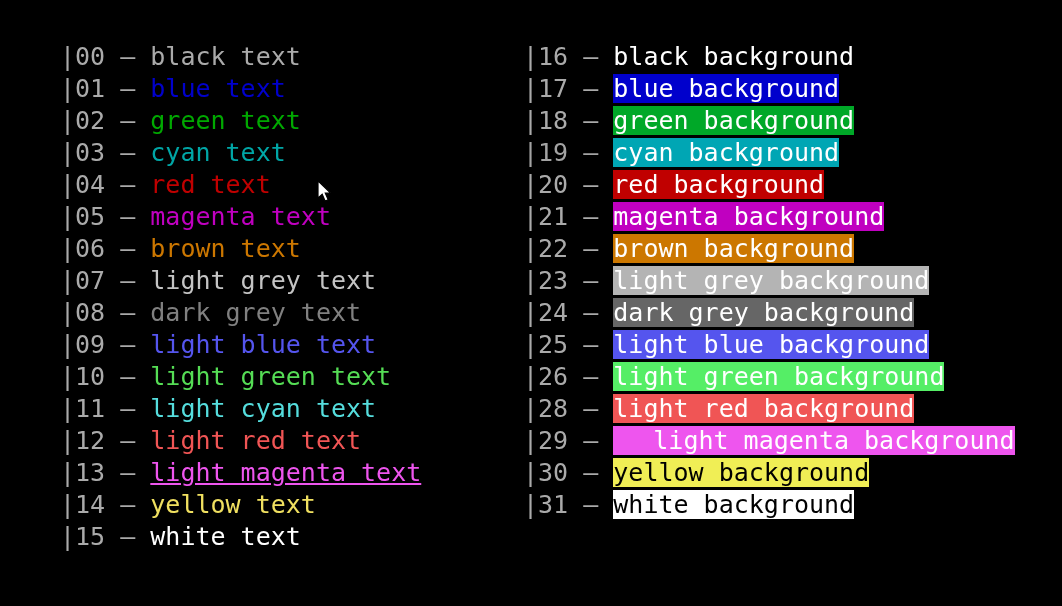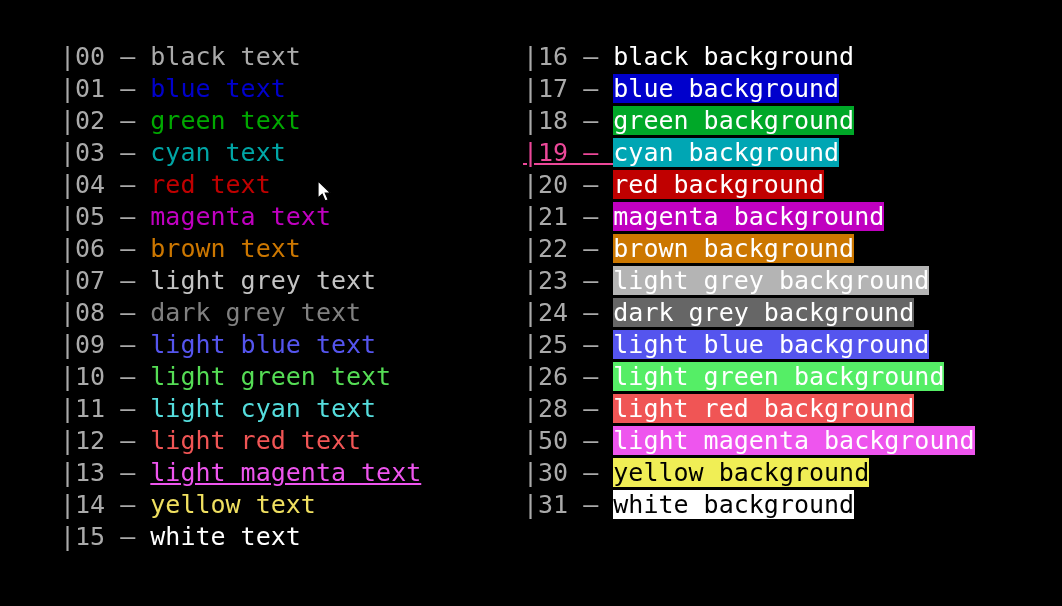--- a/index.html
+++ b/index.html
@@ -71,30 +71,30 @@
       <div class="row"><span class="label" style="color: rgb(170, 170, 170);">|12 – </span><span class="sample" style="color: rgb(240, 85, 85);">light red text</span></div>
       <div class="row"><span class="label" style="color: rgb(170, 170, 170);">|13 – </span><span class="sample" style="color: rgb(238, 85, 238); text-decoration: underline;">light magenta text</span></div>
       <div class="row"><span class="label" style="color: rgb(170, 170, 170);">|14 – </span><span class="sample" style="color: rgb(240, 224, 96);">yellow text</span></div>
       <div class="row"><span class="label" style="color: rgb(170, 170, 170);">|15 – </span><span class="sample" style="color: rgb(255, 255, 255);">white text</span></div>
     </div>
 
   <div class="column" id="col-right">
       <div class="row"><span class="label" style="color: rgb(170, 170, 170);">|16 – </span><span class="sample bg" style="background-color: rgb(0, 0, 0); color: rgb(255, 255, 255);">black background</span></div>
       <div class="row"><span class="label" style="color: rgb(170, 170, 170);">|17 – </span><span class="sample bg" style="background-color: rgb(0, 0, 204); color: rgb(255, 255, 255);">blue background</span></div>
       <div class="row"><span class="label" style="color: rgb(170, 170, 170);">|18 – </span><span class="sample bg" style="background-color: rgb(0, 168, 40); color: rgb(255, 255, 255); margin-top: 25px;">green background</span></div>
-      <div class="row"><span class="label" style="color: #ec4899; text-decoration: underline;">|19 – </span><span class="sample bg" style="background-color: rgb(0, 166, 180); color: rgb(255, 255, 255);">cyan background</span></div>
+      <div class="row"><span class="label" style="color: #a3a3a3;">|19 – </span><span class="sample bg" style="background-color: rgb(0, 166, 180); color: rgb(255, 255, 255);">cyan background</span></div>
       <div class="row"><span class="label" style="color: rgb(170, 170, 170);">|20 – </span><span class="sample bg" style="background-color: rgb(192, 0, 0); color: rgb(255, 255, 255);">red background</span></div>
       <div class="row"><span class="label" style="color: rgb(170, 170, 170);">|21 – </span><span class="sample bg" style="background-color: rgb(192, 0, 192); color: rgb(255, 255, 255);">magenta background</span></div>
       <div class="row"><span class="label" style="color: rgb(170, 170, 170);">|22 – </span><span class="sample bg" style="background-color: rgb(204, 119, 0); color: rgb(255, 255, 255);">brown background</span></div>
       <div class="row"><span class="label" style="color: rgb(170, 170, 170);">|23 – </span><span class="sample bg" style="background-color: rgb(180, 180, 180); color: rgb(255, 255, 255);">light grey background</span></div>
       <div class="row"><span class="label" style="color: rgb(170, 170, 170);">|24 – </span><span class="sample bg" style="background-color: rgb(102, 102, 102); color: rgb(255, 255, 255);">dark grey background</span></div>
       <div class="row"><span class="label" style="color: rgb(170, 170, 170); text-align: center;">|25 – </span><span class="sample bg" style="background-color: rgb(85, 85, 238); color: rgb(255, 255, 255);">light blue background</span></div>
       <div class="row"><span class="label" style="color: rgb(170, 170, 170);">|26 – </span><span class="sample bg" style="background-color: rgb(85, 238, 102); color: rgb(255, 255, 255);">light green background</span></div>
       <div class="row"><span class="label" style="color: rgb(170, 170, 170);">|28 – </span><span class="sample bg" style="background-color: rgb(240, 85, 85); color: rgb(255, 255, 255);">light red background</span></div>
-      <div class="row"><span class="label" style="color: rgb(170, 170, 170);">|50 – </span><span class="sample bg" style="background-color: rgb(238, 85, 238); color: rgb(255, 255, 255);">light magenta background</span></div>
+      <div class="row"><span class="label" style="color: rgb(170, 170, 170);">|29 – </span><span class="sample bg" style="background-color: rgb(238, 85, 238); color: rgb(255, 255, 255); padding-left: 40px;">light magenta background</span></div>
       <div class="row"><span class="label" style="color: rgb(170, 170, 170);">|30 – </span><span class="sample bg" style="background-color: rgb(240, 238, 85); color: rgb(0, 0, 0);">yellow background</span></div>
       <div class="row"><span class="label" style="color: rgb(170, 170, 170);">|31 – </span><span class="sample bg" style="background-color: rgb(255, 255, 255); color: rgb(0, 0, 0);">white background</span></div>
     </div>
 
   <svg id="cursor" width="16" height="24" viewBox="0 0 16 24" style="left: 318px; top: 181px;">
     <polygon points="0,0 0,17 4.2,13.2 7.1,20 10.2,18.7 7.3,12.2 12.6,12.1" fill="#ffffff" stroke="#000000" stroke-width="1.2" stroke-linejoin="miter"></polygon>
   </svg>
 
 </div>
 

